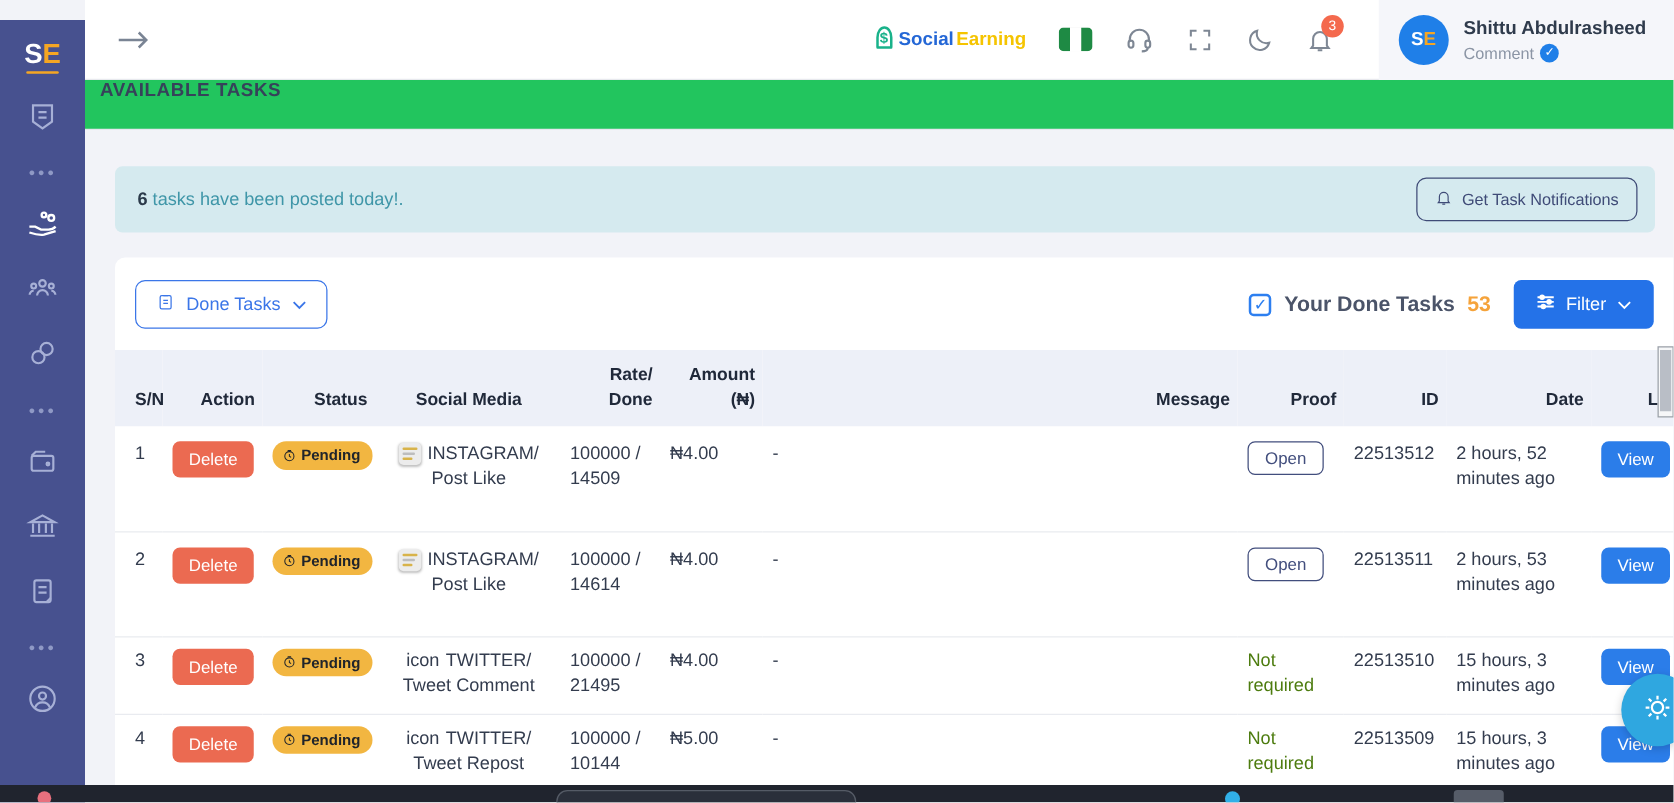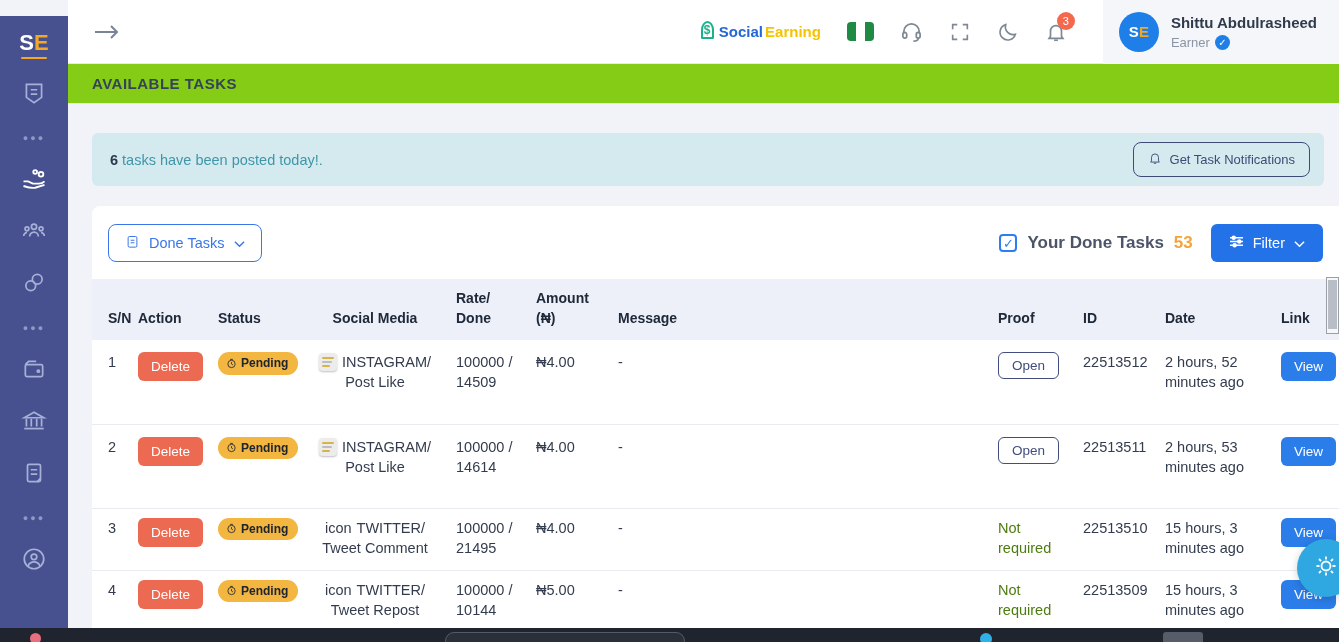--- a/index.html
+++ b/index.html
@@ -35,21 +35,21 @@
   .hicon svg { stroke:#7e8794; fill:none; stroke-width:1.8; }
   .badge { position:absolute; top:-9px; right:-8px; min-width:18px; height:18px; background:#f4694d; color:#fff; border-radius:9px; font-size:11px; display:flex; align-items:center; justify-content:center; padding:0 4px; }
   .userbox { height:64px; background:#f5f6fa; display:flex; align-items:center; gap:12px; padding:0 22px 0 16px; margin-left:10px; cursor:pointer; }
   .avatar { width:40px; height:40px; border-radius:50%; background:#1f7fe8; display:flex; align-items:center; justify-content:center; font-weight:bold; font-size:15px; }
   .avatar .s { color:#fff; } .avatar .e { color:#f5a623; }
   .uname { color:#2f3b4c; font-weight:bold; font-size:15px; line-height:1.2; }
   .urole { color:#8b95a5; font-size:13px; display:flex; align-items:center; gap:5px; margin-top:3px; }
   .vbadge { width:15px; height:15px; background:#1f7fe8; border-radius:50%; color:#fff; font-size:10px; display:flex; align-items:center; justify-content:center; }
 
   
-  .titlebar { position:absolute; left:68px; top:64px; right:0; height:40px; background:#84cc16; border-bottom:1px solid #e6e8ee; display:flex; align-items:center; padding-left:24px; }
+  .titlebar { position:absolute; left:68px; top:64px; right:0; height:40px; background:#22c55e; border-bottom:1px solid #e6e8ee; display:flex; padding-left:12px; }
   .titlebar h1 { font-size:15px; color:#36425a; letter-spacing:.5px; font-weight:bold; }
 
   
   .content { position:absolute; left:68px; top:104px; right:0; bottom:14px; background:#f2f3f8; overflow:hidden; }
   .banner { margin:29px 15px 0 24px; height:53px; background:#d5eaef; border-radius:6px; display:flex; align-items:center; padding:0 14px 0 18px; }
   .banner-count { color:#2b3a4a; font-weight:bold; font-size:14.5px; }
   .banner-text { color:#3f96a8; font-size:14.5px; margin-left:4px; }
   .banner-btn { margin-left:auto; display:flex; align-items:center; gap:8px; border:1px solid #3f4b77; border-radius:8px; background:transparent; color:#3f4b77; font-size:13px; padding:8px 14px; cursor:pointer; font-family:inherit; }
   .banner-btn svg { stroke:#3f4b77; fill:none; stroke-width:1.6; }
 
@@ -59,21 +59,21 @@
   .done-btn svg { stroke:#3b76e8; fill:none; stroke-width:1.6; }
   .toolbar-right { margin-left:auto; display:flex; align-items:center; gap:18px; }
   .ydt { display:flex; align-items:center; gap:10px; font-size:17px; font-weight:bold; color:#4b5469; }
   .ydt .chk { width:18px; height:18px; border:2px solid #2d7ff0; border-radius:4px; color:#2d7ff0; font-size:13px; display:flex; align-items:center; justify-content:center; cursor:pointer; }
   .ydt .cnt { color:#f5a33b; }
   .filter-btn { display:flex; align-items:center; gap:9px; background:#2472e8; color:#fff; border:none; border-radius:6px; padding:11px 18px; font-size:14.5px; cursor:pointer; font-family:inherit; }
   .filter-btn svg { stroke:#ffffff; fill:none; stroke-width:1.6; }
 
   
   table { border-collapse:collapse; table-layout:fixed; width:1261px; }
-  thead th { background:#edf0f8; color:#20293a; font-size:14px; font-weight:bold; text-align:left; vertical-align:bottom; padding:10px 6px 12px 8px; line-height:1.4; }
+  thead th { background:#edf0f8; color:#20293a; font-size:14px; font-weight:bold; text-align:right; vertical-align:bottom; padding:10px 6px 12px 8px; line-height:1.4; }
   thead th:first-child { padding-left:16px; }
   th.c, td.c { text-align:center; }
   tbody td { font-size:14.5px; color:#333c4e; vertical-align:top; padding:12px 6px 8px 8px; border-bottom:1px solid #e9ebf0; line-height:1.38; }
   tbody td:first-child { padding-left:16px; }
   tr.tall td { height:84px; }
   tr.short td { height:62px; padding-top:9px; }
   .btn-delete { background:#eb6a51; color:#fff; border:none; border-radius:6px; padding:7px 13px; font-size:13.5px; cursor:pointer; font-family:Liberation Sans, sans-serif; }
   .pill-pending { display:inline-flex; align-items:center; gap:4px; background:#f2b641; color:#20242b; border-radius:11px; padding:3px 10px 3px 8px; font-size:12px; font-weight:bold; }
   .pill-pending svg { stroke:#20242b; fill:none; stroke-width:1.8; }
   .btn-open { background:#fff; border:1px solid #424e7d; color:#424e7d; border-radius:6px; padding:5px 13px; font-size:13.5px; cursor:pointer; font-family:inherit; }
@@ -218,21 +218,21 @@
         <span class="badge">3</span>
       </div>
       <div class="userbox">
         <div class="avatar">
             <span class="s">S</span>
             <span class="e">E</span>
           </div>
         <div>
           <div class="uname">Shittu Abdulrasheed</div>
           <div class="urole">
-              <span>Earner</span>
+              <span>Comment</span>
               <span class="vbadge">✓</span>
             </div>
         </div>
       </div>
     </div>
   </header>
 
   <div class="titlebar">
     <h1>AVAILABLE TASKS</h1>
   </div>

